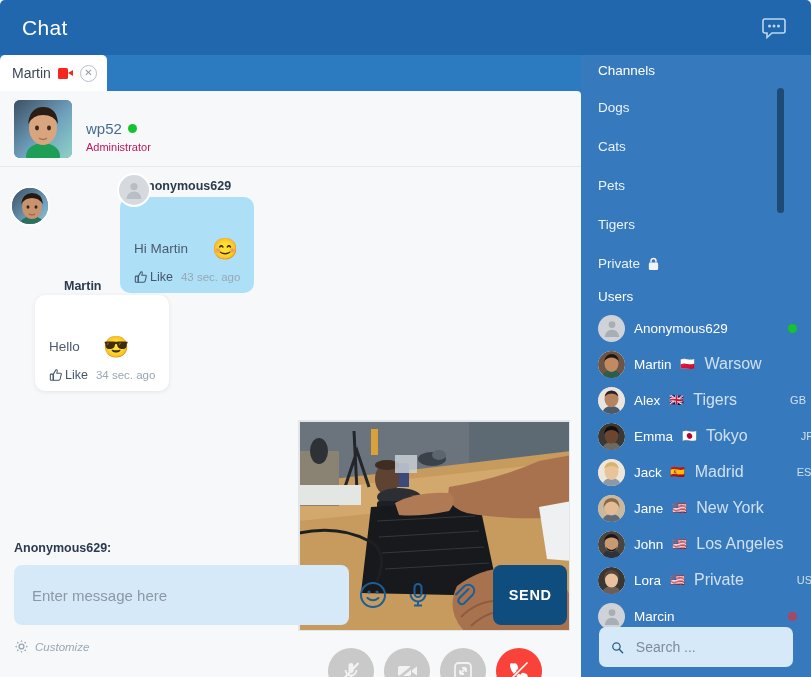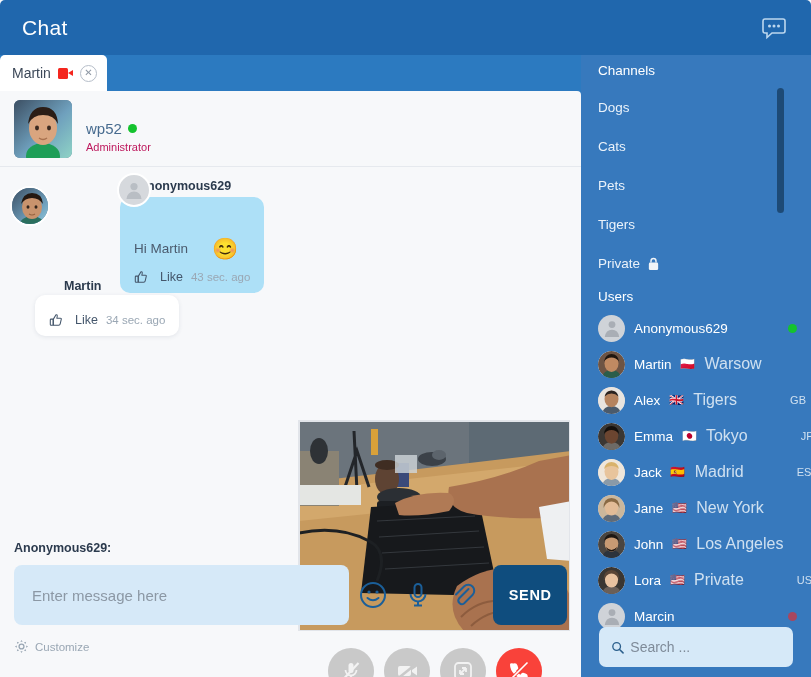--- a/index.html
+++ b/index.html
@@ -136,21 +136,21 @@
     font-size: 13.5px; color: #4b5b6e;
     display: flex; align-items: center; gap: 24px;
     min-height: 28px;
     margin-top: 27px;
   }
   .emoji { font-size: 21px; line-height: 1; }
   .bubble-foot {
     display:flex; align-items:center; gap: 8px; margin-top: 8px;
   }
   .like {
-    display:flex; align-items:center; gap:12px;
+    display:flex; align-items:center; gap:2px;
     font-size: 12.5px; color: #44566b; cursor: pointer;
   }
   .ago { font-size: 11.5px; color: #9aa7b4; }
 
   .anon-avatar {
     position:absolute; left: 117px; top: 6px;
     width: 34px; height: 34px; border-radius: 50%;
     background: #d6d9dd; border: 2px solid #fff;
     display:flex; align-items:center; justify-content:center;
   }
@@ -213,21 +213,21 @@
     width: 83px; height: 60px; margin-left: 10px;
     background: #0f4d7e; color:#fff;
     border:none; border-radius: 8px;
     font-size: 14.5px; font-weight: bold; letter-spacing: .6px;
     font-family: "Liberation Sans", sans-serif;
     cursor:pointer;
   }
   .customize {
     display:flex; align-items:center; gap:6px;
     padding: 14px 0 0 14px;
-    font-size: 11.5px; color:#9aa7b4; cursor:pointer;
+    font-size: 11.5px; color:#9aa7b4; cursor:pointer;font-style:italic;
   }
 
   
   .sidebar {
     position: absolute; left: 581px; top: 55px;
     width: 230px; height: 622px;
     background: #3779bd;
     overflow: hidden;
   }
   .sb-heading {
@@ -262,21 +262,21 @@
   .cam-badge .body { position:absolute; left:0; top:0; width:9.5px; height:10px; background:#f4261e; border-radius:1.5px;}
   .cam-badge .lens { position:absolute; right:0; top:1.5px; width:0;height:0;
     border-top:3.5px solid transparent; border-bottom:3.5px solid transparent; border-right:4.5px solid #f4261e; }
   .status-dot { width:9px; height:9px; border-radius:50%; margin-left:auto; flex:0 0 auto; }
 
   .search-wrap {
     position:absolute; left: 0; bottom: 10px; width: 230px;
     padding: 0 18px;
   }
   .search-box {
-    display:flex; align-items:center; gap:6px;
+    display:flex; align-items:center; gap:12px;
     height: 40px; background:#d6e9f8; border-radius: 7px;
     padding: 16px 12px;
   }
   .search-input {
     border:none; background:transparent; outline:none;
     font-size: 14px; color:#55616e; width: 100%;
     font-family: "Liberation Sans", sans-serif;
   }
   .search-input::placeholder { color:#7f8b99; }
 </style>
@@ -387,20 +387,24 @@
             <ellipse cx="24" cy="19" rx="1.5" ry="1.8" fill="#33251c"></ellipse>
             <path d="M17 26 Q20 28 23 26" stroke="#96613f" stroke-width="1.1" fill="none"></path>
           </svg>
         </div>
         <div class="msg-row msg-out">
           <div class="msg-head">
             <span style="width:46px;display:inline-block"></span>
             <span class="msg-name">Martin</span>
           </div>
           <div class="bubble-white">
+            <div class="bubble-text">
+              <span>Hello</span>
+              <span class="emoji">😎</span>
+            </div>
             <div class="bubble-foot">
               <span class="like">
                 <svg width="14" height="14" viewBox="0 0 16 16">
                   <path d="M5 7 L8 2 Q9.6 1.6 9.4 3.6 L9 6 H13 Q14.4 6 14 7.4 L12.8 12.4 Q12.5 14 11 14 H5 Z" fill="none" stroke="#44566b" stroke-width="1.2" stroke-linejoin="round"></path>
                   <rect x="1.5" y="7" width="3.2" height="7" rx="0.8" fill="none" stroke="#44566b" stroke-width="1.2"></rect>
                 </svg>
                 <span>Like</span>
               </span>
               <span class="ago">34 sec. ago</span>
             </div>

